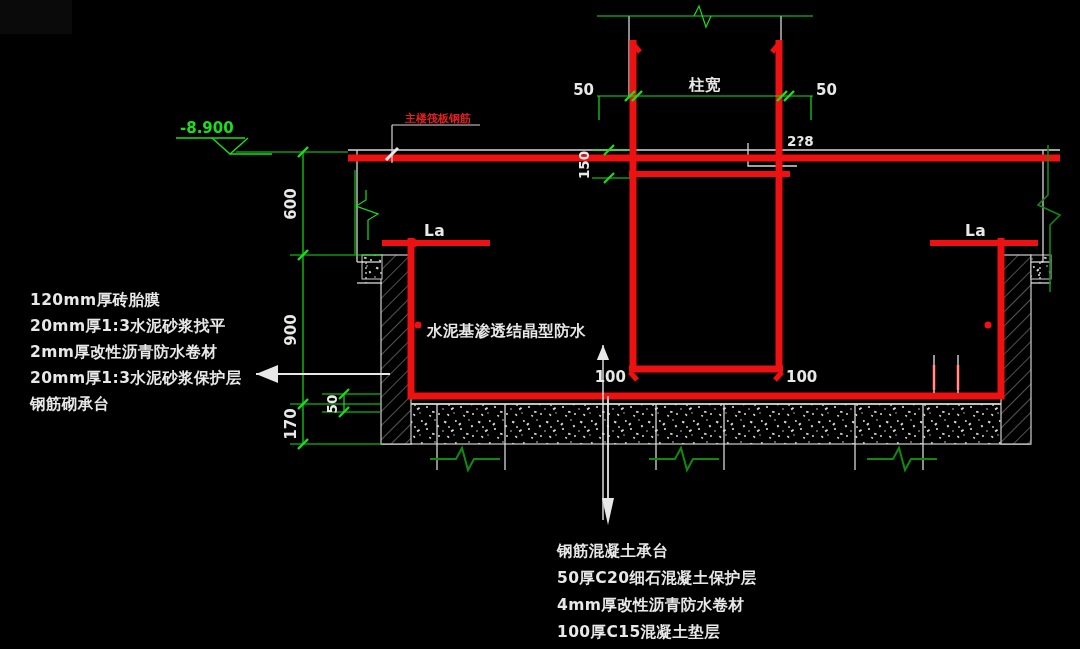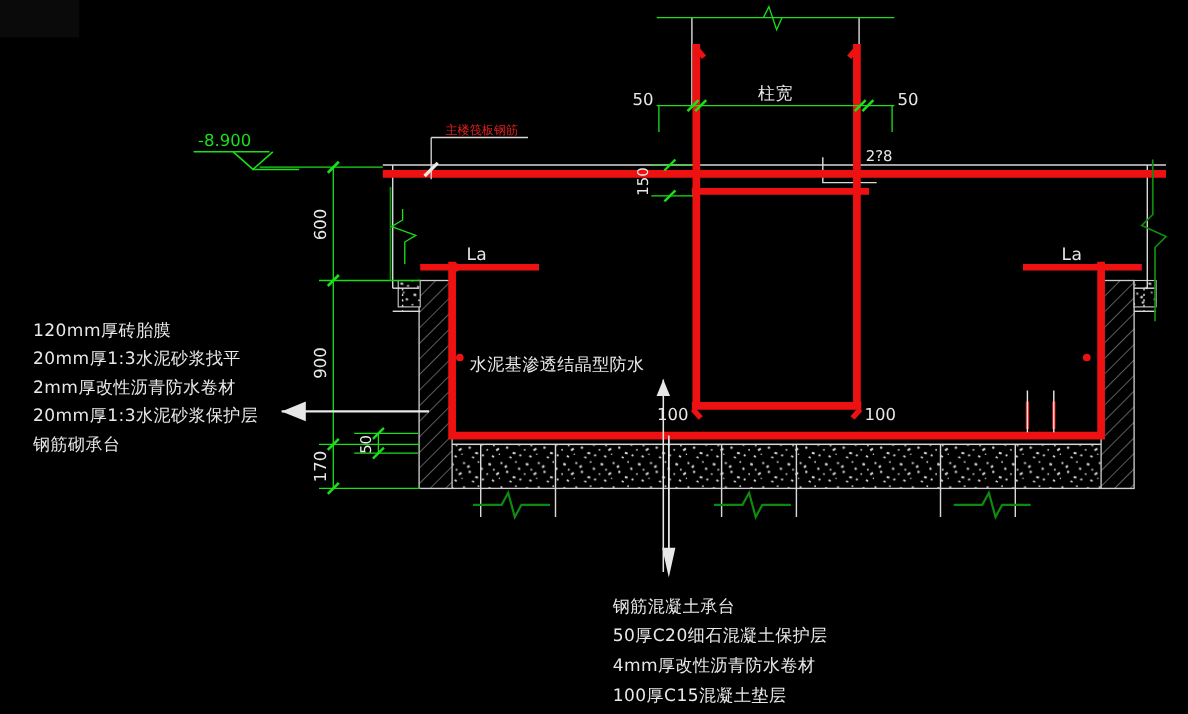--- a/index.html
+++ b/index.html
@@ -1,20 +1,20 @@
 <!DOCTYPE html>
 <html><head>
 <meta charset="utf-8">
 <style>
   html,body{margin:0;padding:0;background:#000;}
   body{
     width:1080px;height:649px;overflow:hidden;position:relative;
     font-family:"DejaVu Sans","Liberation Sans",sans-serif;
   }
-  #stage{position:absolute;inset:0;width:1080px;height:649px;}
+  #stage{position:absolute;inset:0;width:1080px;height:649px;font-weight:bold;}
   svg{display:block;}
   .txt-white{fill:#e8e8e8;font-family:"DejaVu Sans","Liberation Sans",sans-serif;}
   .txt-green{fill:#19e019;font-family:"DejaVu Sans","Liberation Sans",sans-serif;}
   .txt-red{fill:#e02020;font-family:"DejaVu Sans","Liberation Sans",sans-serif;}
   .anno{font-size:15.5px;letter-spacing:.4px;}
   .dimtxt{font-size:15px;}
   .smalltxt{font-size:13.5px;}
 </style>
 </head>
 <body>

